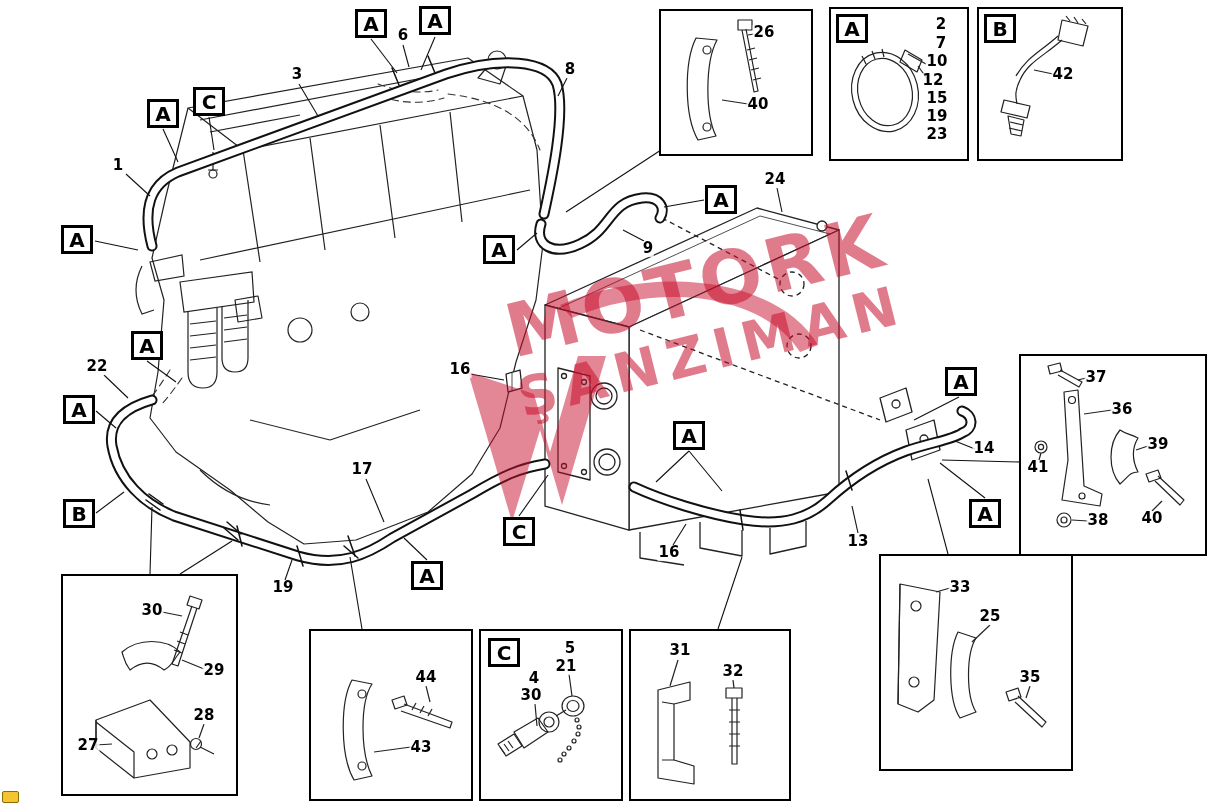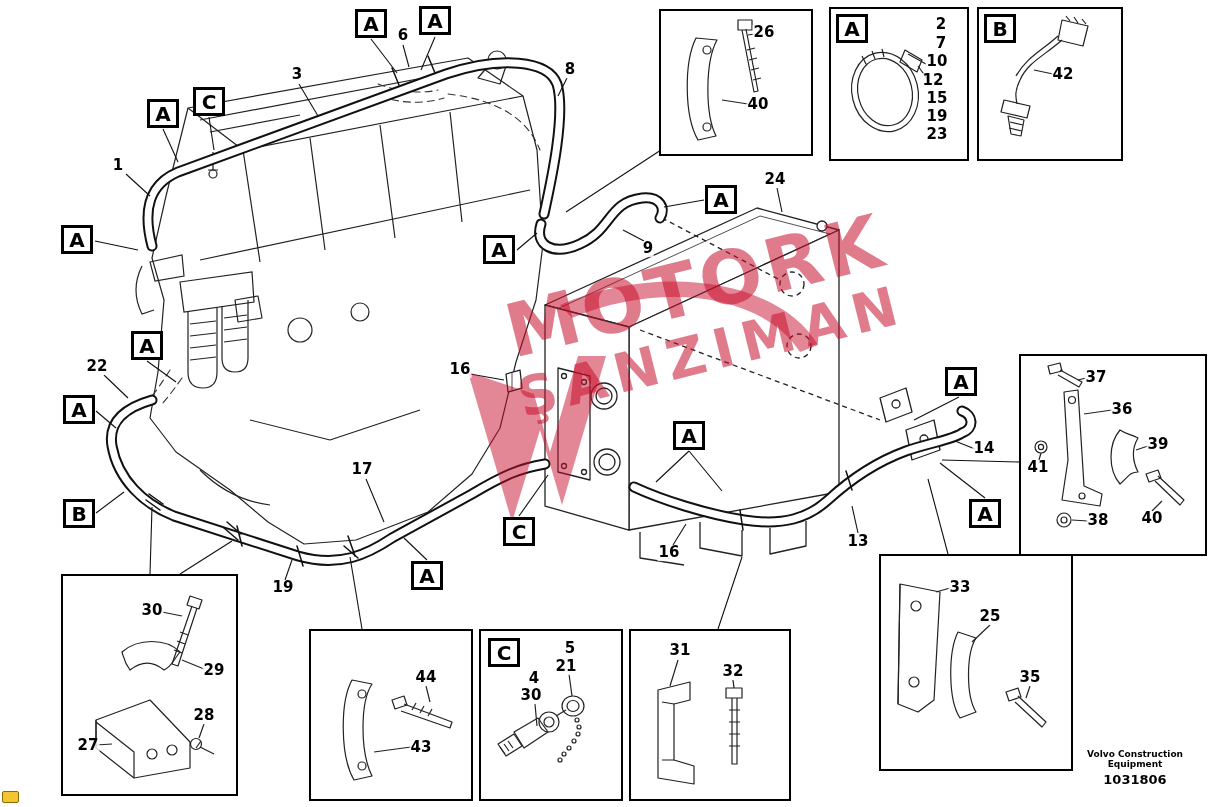--- a/index.html
+++ b/index.html
@@ -346,20 +346,15 @@
   <div class="plabel" style="left:570px;top:649px">5</div>
   <div class="plabel" style="left:566px;top:667px">21</div>
   <div class="plabel" style="left:534px;top:679px">4</div>
   <div class="plabel" style="left:531px;top:696px">30</div>
   <div class="plabel" style="left:680px;top:651px">31</div>
   <div class="plabel" style="left:733px;top:672px">32</div>
   <div class="plabel" style="left:960px;top:588px">33</div>
   <div class="plabel" style="left:990px;top:617px">25</div>
   <div class="plabel" style="left:1030px;top:678px">35</div>
 
-  <div class="footer">
-    <div class="brand">Volvo Construction</div>
-    <div class="brand">Equipment</div>
-    <div class="docnum">1031806</div>
-  </div>
 
   <div class="corner-icon"></div>
 </div>
 
 </body></html>

